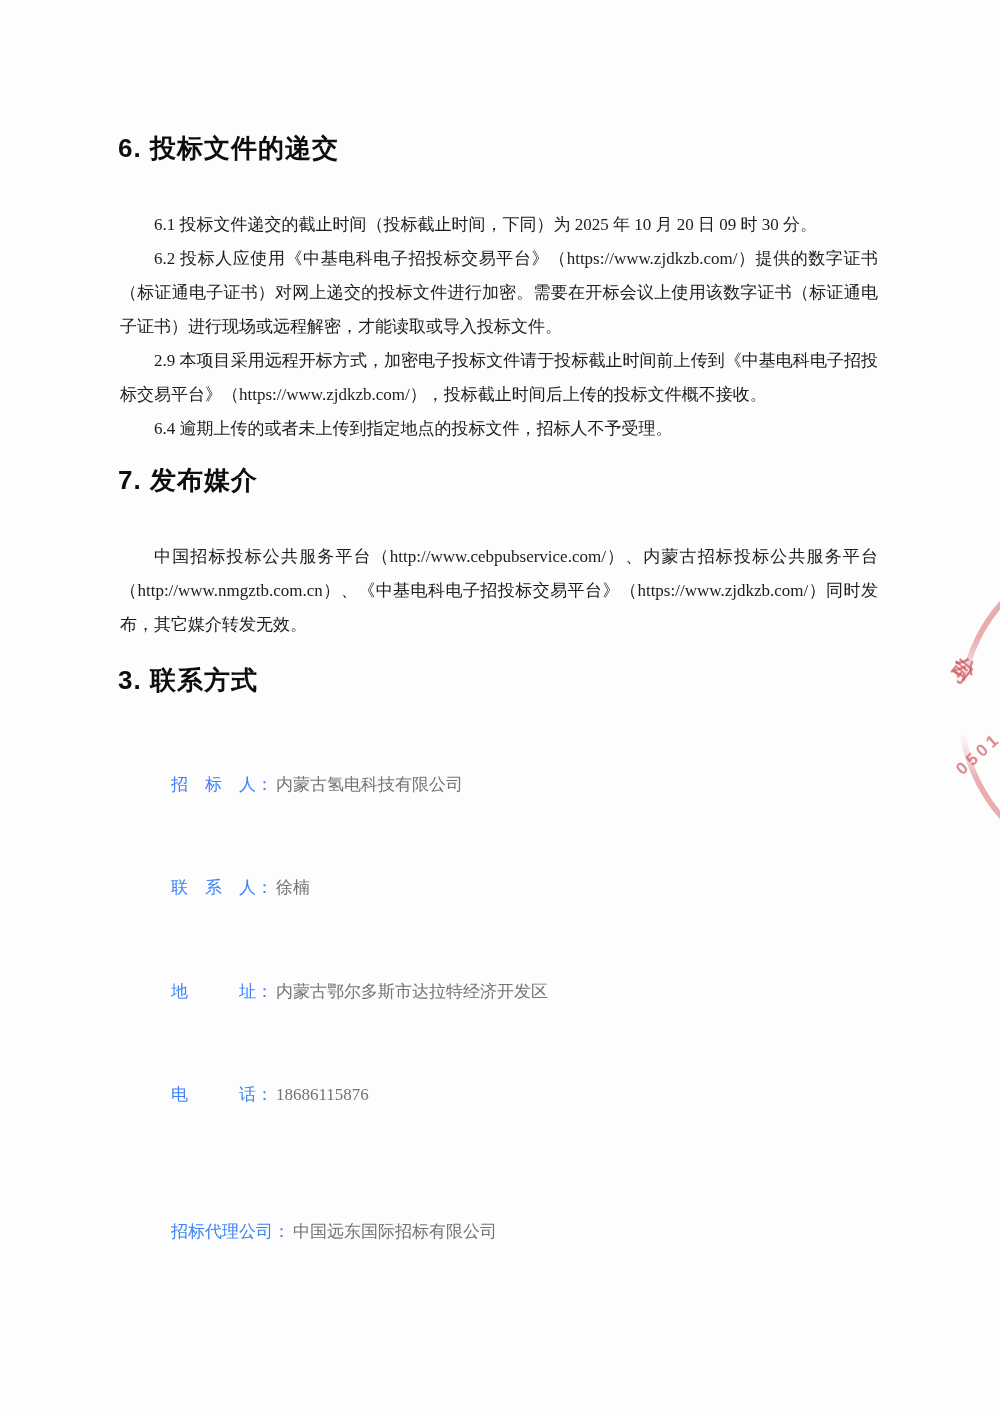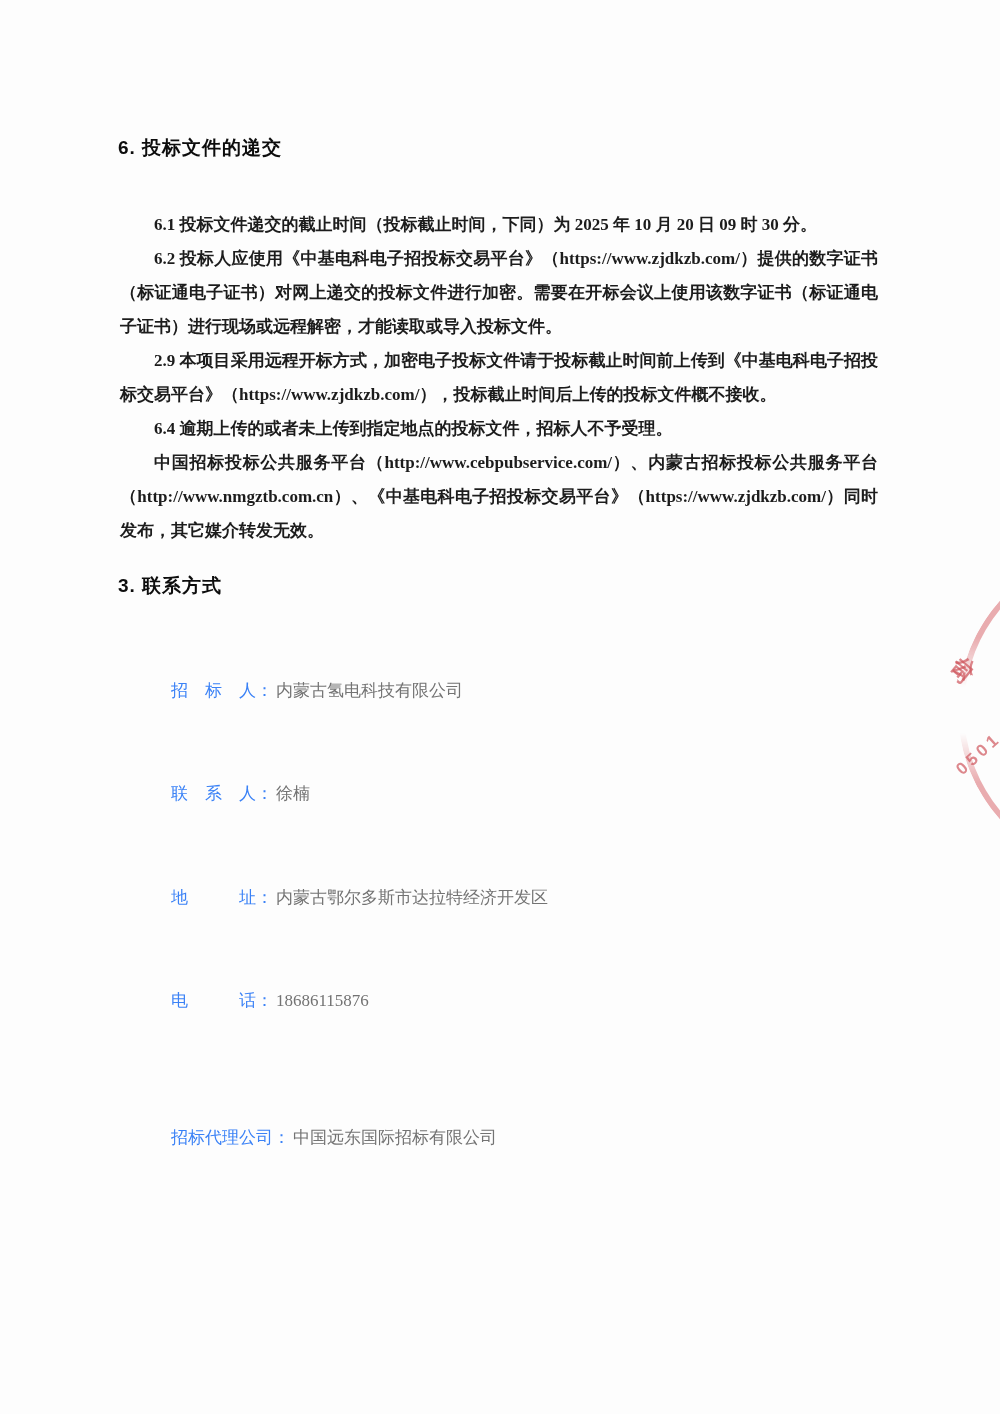--- a/index.html
+++ b/index.html
@@ -12,37 +12,36 @@
     font-family:"Liberation Serif","DejaVu Serif",serif;
     color:#1c1c1c;
   }
   .content{
     position:absolute;
     left:120px;top:133px;width:758px;
   }
   .heading{
     font-family:"Liberation Sans","DejaVu Sans",sans-serif;
     font-weight:bold;
-    font-size:19px;
+    font-size:26px;
     line-height:30px;
     color:#0d0d0d;
     letter-spacing:1px;
     margin:0;
   }
   .h6{margin:0 0 45px -2px;}
   .h7{margin:19px 0 45px -2px;}
   .h8{margin:23px 0 38px -2px;}
   .body-para{
     font-size:17px;
     line-height:34px;
     margin:0;
     text-indent:2em;
     text-align:justify;
     color:#1c1c1c;
-    font-weight:bold;
   }
   .contact-block{margin:0;}
   .contact-block.block2{margin-top:33px;}
   .crow{
     font-size:17px;
     line-height:34.5px;
     padding-left:17px;
     white-space:pre;
   }
   .clabel{color:#3b82f6;}
@@ -89,20 +88,21 @@
 
 <div class="page">
   <div class="content">
 
     <h2 class="heading h6">6. 投标文件的递交</h2>
     <p class="body-para">6.1 投标文件递交的截止时间（投标截止时间，下同）为 2025 年 10 月 20 日 09 时 30 分。</p>
     <p class="body-para">6.2 投标人应使用《中基电科电子招投标交易平台》（https://www.zjdkzb.com/）提供的数字证书（标证通电子证书）对网上递交的投标文件进行加密。需要在开标会议上使用该数字证书（标证通电子证书）进行现场或远程解密，才能读取或导入投标文件。</p>
     <p class="body-para">2.9 本项目采用远程开标方式，加密电子投标文件请于投标截止时间前上传到《中基电科电子招投标交易平台》（https://www.zjdkzb.com/），投标截止时间后上传的投标文件概不接收。</p>
     <p class="body-para">6.4 逾期上传的或者未上传到指定地点的投标文件，招标人不予受理。</p>
 
+    <h2 class="heading h7">7. 发布媒介</h2>
     <p class="body-para">中国招标投标公共服务平台（http://www.cebpubservice.com/）、内蒙古招标投标公共服务平台（http://www.nmgztb.com.cn）、《中基电科电子招投标交易平台》（https://www.zjdkzb.com/）同时发布，其它媒介转发无效。</p>
 
     <h2 class="heading h8">3. 联系方式</h2>
 
     <div class="contact-block">
       <div class="crow">
         <span class="clabel">招　标　人：</span><span class="cvalue">内蒙古氢电科技有限公司</span>
       </div>
       <div class="crow">
         <span class="clabel">联　系　人：</span><span class="cvalue">徐楠</span>

